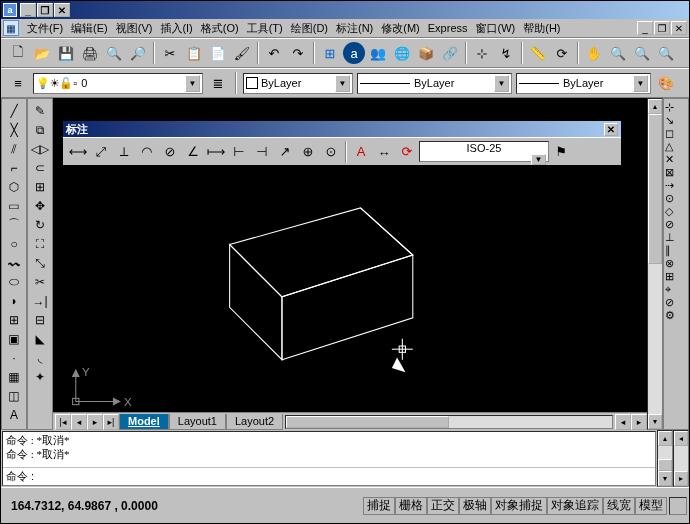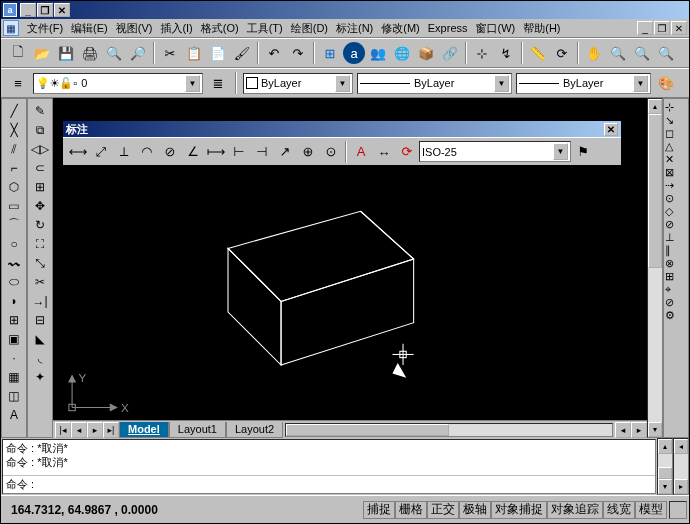--- a/index.html
+++ b/index.html
@@ -32,25 +32,25 @@
 .canvas { flex:1; background:#000; position:relative; overflow:hidden; }
 .canvas svg { width:100%; height:100%; }
 .tabs { height:18px; background:#c0c0c0; display:flex; align-items:center; border-top:1px solid #808080; padding-left:2px; }
 .tabs .tabbtn { width:16px; height:16px; background:#c0c0c0; border:1px outset #fff; display:flex; align-items:center; justify-content:center; font-size:9px; }
 .tabs .tab { padding:0 8px; height:16px; background:#c0c0c0; border:1px solid #808080; border-top:none; display:flex; align-items:center; font-size:11px; }
 .tabs .tab.active { background:#0369a1; color:#fff; font-weight:bold;text-decoration:underline; }
 .tabs .scroll { flex:1; height:14px; background:#ddd; border:1px inset #808080; margin:0 2px; position:relative; }
 .tabs .scroll .thumb { position:absolute; left:0; width:50%; height:100%; background:#c0c0c0; border:1px outset #fff; }
 .cmdarea { height:55px; background:#fff; border:1px inset #808080; margin:1px; display:flex; flex-direction:column; font-family:"SimSun",monospace; font-size:12px; }
 .cmdarea .lines { flex:1; padding:1px 3px; overflow:hidden; }
-.cmdarea .lines div { line-height:14px; white-space:pre; }
+.cmdarea .lines div { line-height:14px; white-space:pre;font-family:Liberation Serif, serif; }
 .cmdarea .promptrow { border-top:1px solid #c0c0c0; padding:1px 3px; display:flex; }
 .cmdwrap { display:flex; }
 .cmdwrap .main { flex:1; }
-.statusbar { height:28px; background:#c0c0c0; border-top:1px solid #fff; display:flex; align-items:center; padding:0 2px; gap:0; }
+.statusbar { height:36px; background:#c0c0c0; border-top:1px solid #fff; display:flex; align-items:center; padding:0 2px; gap:0; }
 .statusbar .coord { width:200px; padding:0 8px; font-size:12px; font-weight:bold; }
 .statusbar .sbtn { height:18px; padding:0 3px; border:1px solid #808080; background:#c0c0c0; display:flex; align-items:center; font-size:12px; font-family:"SimSun"; }
 .vscroll { width:16px; background:#c0c0c0; border:1px inset #808080; display:flex; flex-direction:column; }
 .vscroll .sbtn2 { height:15px; background:#c0c0c0; border:1px outset #fff; display:flex; align-items:center; justify-content:center; font-size:8px; }
 .vscroll .strack { flex:1; background:#ddd; position:relative; }
 .vscroll .sthumb { position:absolute; top:0; height:50%; width:100%; background:#c0c0c0; border:1px outset #fff; }
 </style>
 </head>
 <body>
 
@@ -275,21 +275,21 @@
       <div class="tbtn">⟼</div>
       <div class="tbtn">⊢</div>
       <div class="tbtn">⊣</div>
       <div class="tbtn">↗</div>
       <div class="tbtn">⊕</div>
       <div class="tbtn">⊙</div>
       <div class="tsep"></div>
       <div class="tbtn" style="color:#c00;">A</div>
       <div class="tbtn">↔</div>
       <div class="tbtn" style="color:#c00;">⟳</div>
-      <div class="dropdown" style="width:152px;">
+      <div class="dropdown" style="width:130px;flex-direction:column;">
         <span>ISO-25</span>
         <div class="dd-arrow">▼</div>
       </div>
       <div class="tbtn">⚑</div>
     </div>
   </div>
 
   <div class="cmdwrap">
     <div class="main cmdarea">
       <div class="lines">

